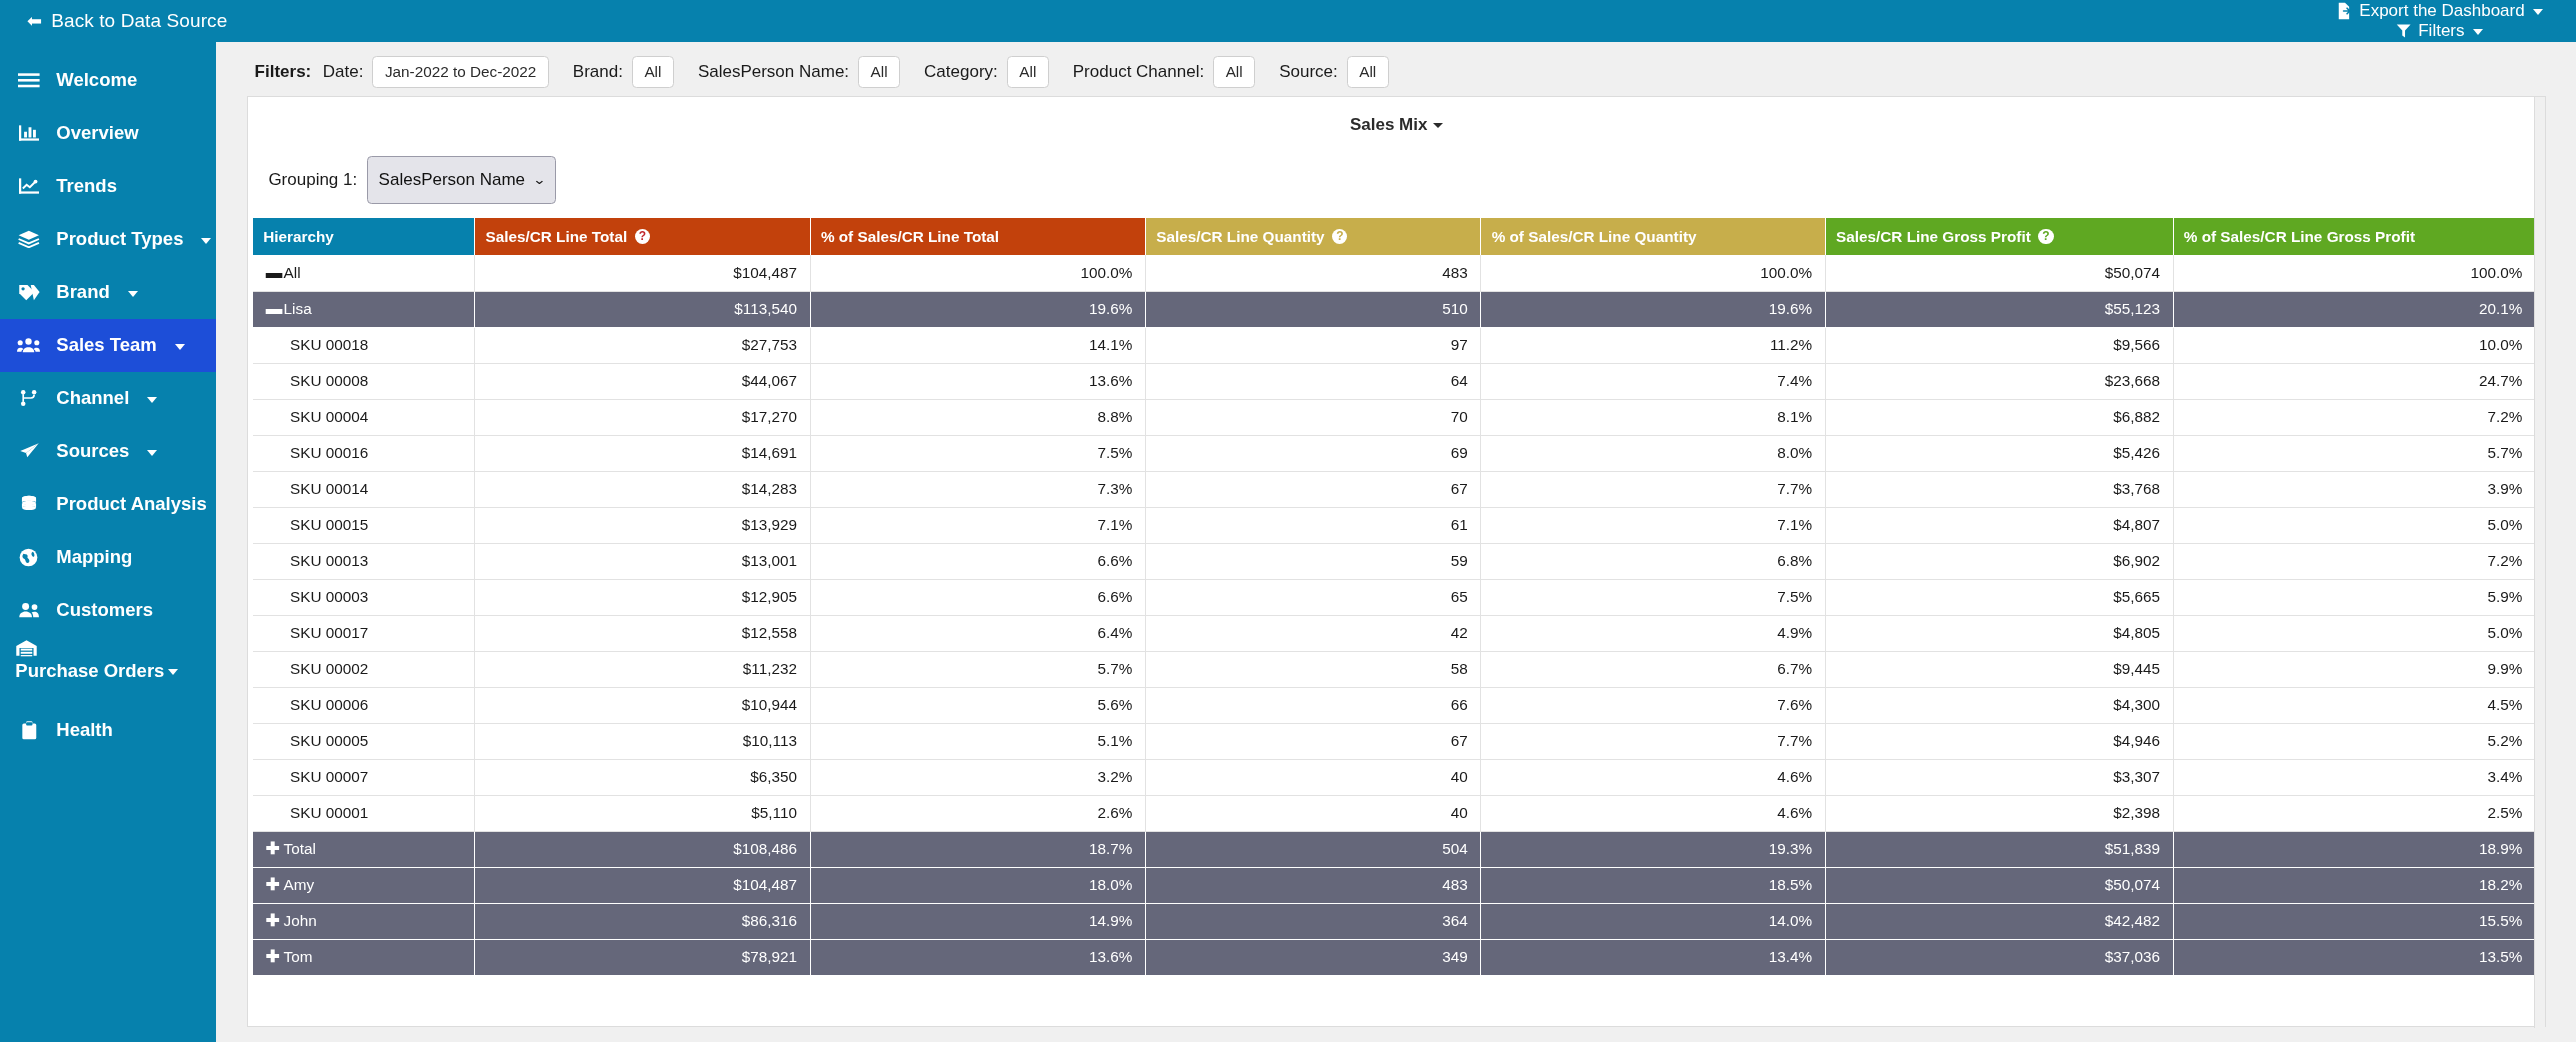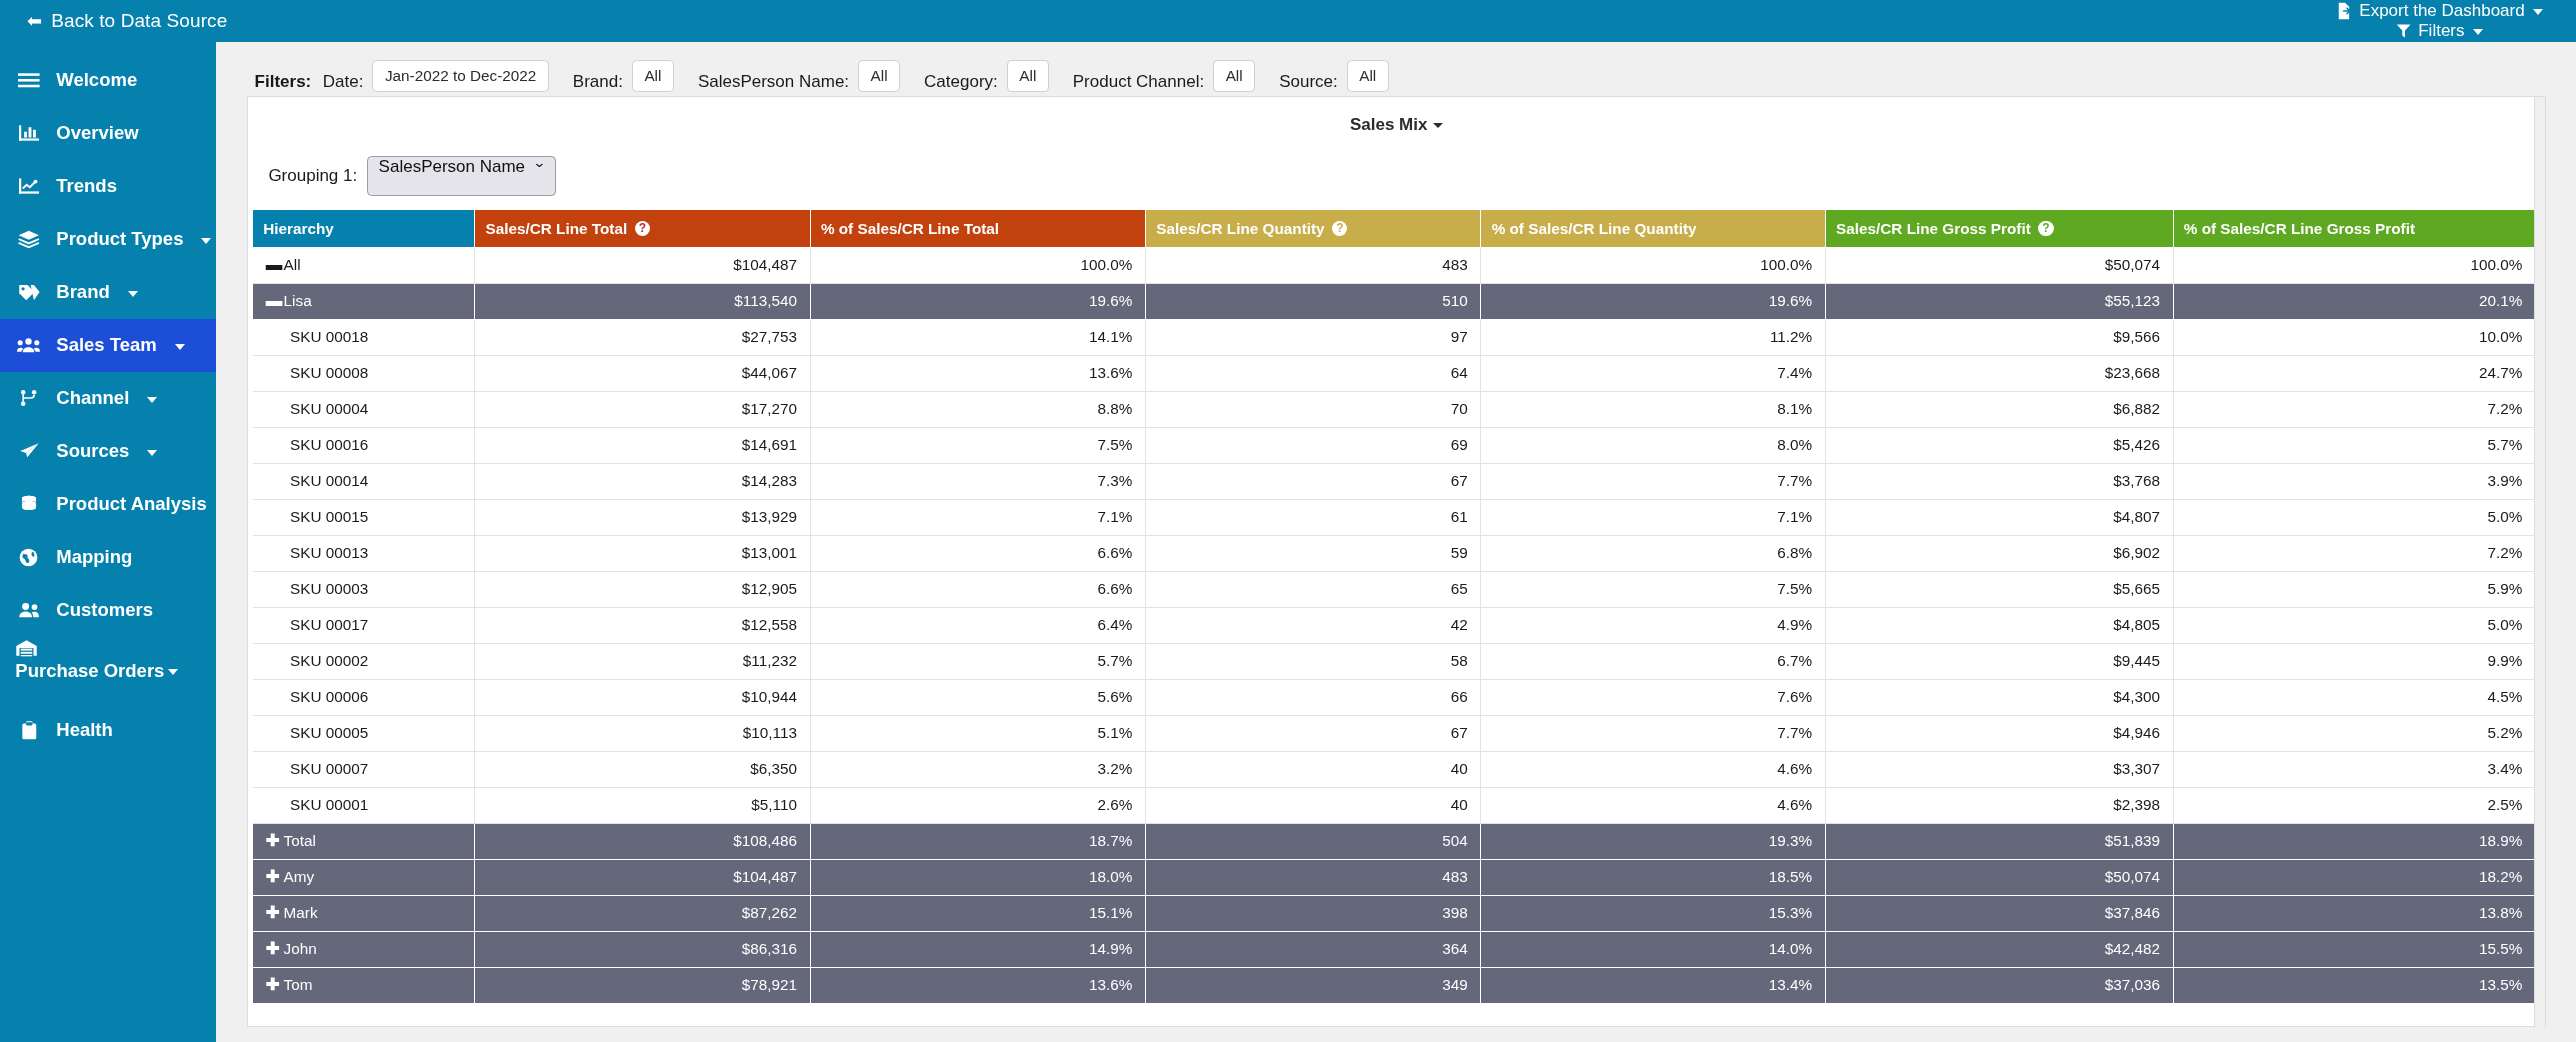--- a/index.html
+++ b/index.html
@@ -69,21 +69,21 @@
 
   
   .content {
     position: absolute; left: 216px; top: 42px;
     width: 2360px; height: 1001px; background: #f0f0f0;
     padding: 9px 31px 0 31px;
   }
 
   .filterbar {
     background: #f0f0f0; height: 41px;
-    display: flex; align-items: flex-end; gap: 0;
+    display: flex; align-items: center; gap: 0;
     padding-left: 7.6px;
   }
   .f-label { font-size: 17px; color: #1a1a1a; white-space: nowrap; }
   .f-label.bold { font-weight: bold; margin-right: 11.5px; }
   .f-label.name { margin-right: 9px; }
   .f-pill {
     background: #ffffff; border: 0.6px solid #cfcfcf; border-radius: 4.5px;
     height: 32px; display: flex; align-items: center; justify-content: center;
     font-size: 15.3px; color: #2b2b2b; padding: 0 11.5px; cursor: pointer;
     margin-right: 24px;
@@ -105,21 +105,21 @@
     border-left: 5.1px solid transparent; border-right: 5.1px solid transparent;
     border-top: 5.7px solid #2b2b2b; margin-left: 5.7px; vertical-align: middle;
   }
   .grouping-row {
     display: flex; align-items: center; gap: 10.2px;
     padding: 21.6px 0 10.2px 20.4px;
   }
   .grouping-label { font-size: 17px; color: #1a1a1a; }
   .grouping-select {
     background: #e4e4ea; border: 0.6px solid #9a9aa8; border-radius: 4.5px;
-    height: 40px; display: flex; gap: 9px;
+    height: 48px; display: flex; align-items: center; gap: 9px;
     padding: 0 10.2px; font-size: 17px; color: #111; cursor: pointer;
   }
   .grouping-select .chev {
     font-size: 12.7px; line-height: 1; transform: scaleX(1.3);
   }
 
   
   .table-wrap {
     margin: 3.8px 5.1px 0 5.1px; width: 2283px;
   }
@@ -608,29 +608,20 @@
               <tr class="dark">
                 <td class="hier"><span class="tgl">✚</span><span>Amy</span></td>
                 <td class="num">$104,487</td>
                 <td class="num">18.0%</td>
                 <td class="num">483</td>
                 <td class="num">18.5%</td>
                 <td class="num">$50,074</td>
                 <td class="num">18.2%</td>
               </tr>
               <tr class="dark">
-                <td class="hier"><span class="tgl">✚</span><span>Mark</span></td>
-                <td class="num">$87,262</td>
-                <td class="num">15.1%</td>
-                <td class="num">398</td>
-                <td class="num">15.3%</td>
-                <td class="num">$37,846</td>
-                <td class="num">13.8%</td>
-              </tr>
-              <tr class="dark">
                 <td class="hier"><span class="tgl">✚</span><span>John</span></td>
                 <td class="num">$86,316</td>
                 <td class="num">14.9%</td>
                 <td class="num">364</td>
                 <td class="num">14.0%</td>
                 <td class="num">$42,482</td>
                 <td class="num">15.5%</td>
               </tr>
               <tr class="dark">
                 <td class="hier"><span class="tgl">✚</span><span>Tom</span></td>

